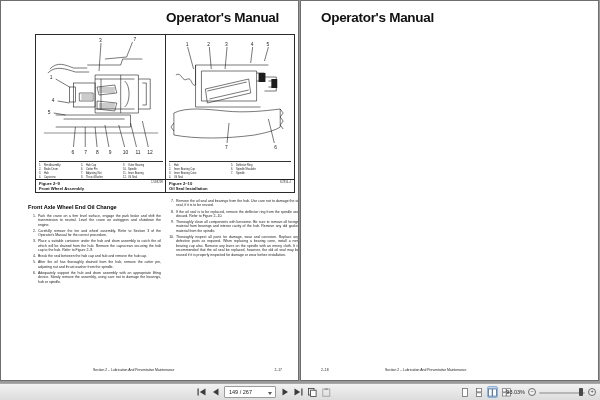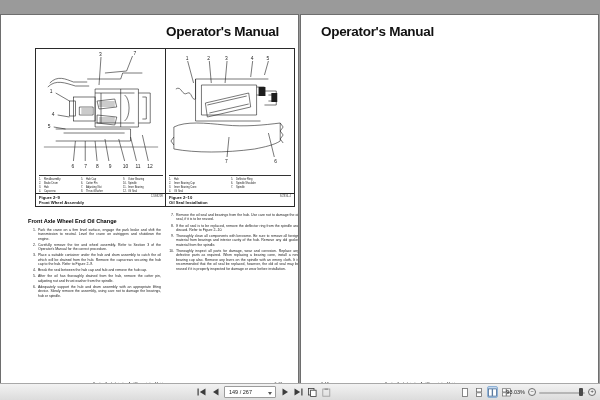--- a/index.html
+++ b/index.html
@@ -10,21 +10,21 @@
     overflow: hidden;
   }
   #viewer {
     position: relative;
     width: 600px; height: 400px;
     background: #9a9a9a;
   }
   
   .page {
     position: absolute;
-    top: 14px;
+    top: 0;
     width: 299px;
     height: 381px;
     background: #ffffff;
     border: 1px solid #6e6e6e;
     overflow: hidden;
   }
   #page-left  { left: 0px; }
   #page-right { left: 300px; }
 
   .pg-inner { position: absolute; inset: 0; }

